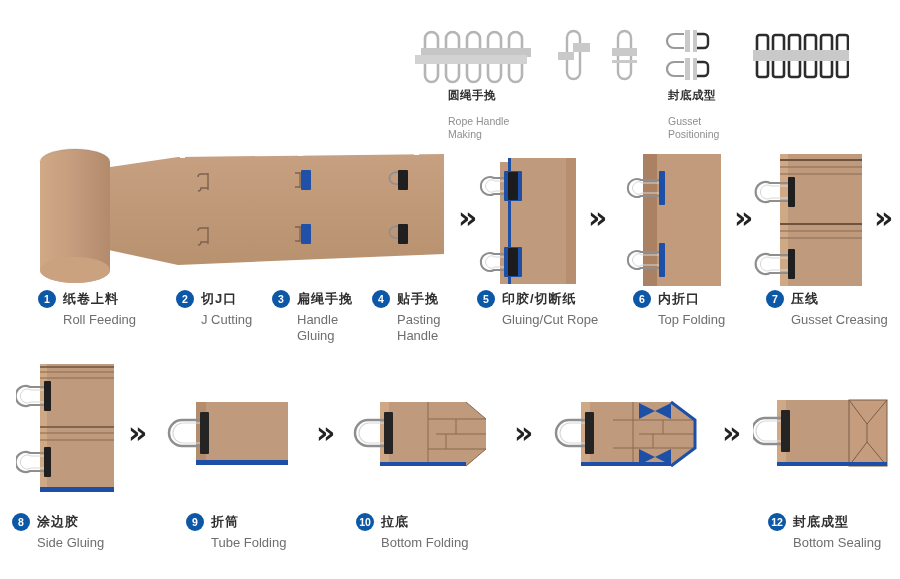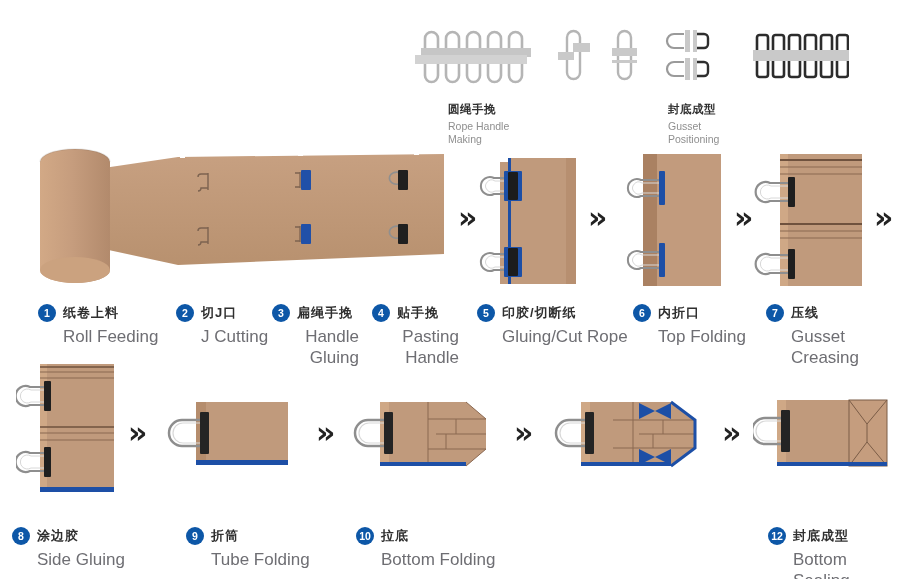--- a/index.html
+++ b/index.html
@@ -2,32 +2,32 @@
 <html><head>
 <meta charset="utf-8">
 <style>
   html,body{margin:0;padding:0;background:#fff;}
   body{font-family:"Liberation Sans","DejaVu Sans",sans-serif;}
   .canvas{position:relative;width:900px;height:579px;background:#ffffff;overflow:hidden;}
   .abs{position:absolute;}
 
   
   .step-label{position:absolute;}
-  .step-label .row{display:flex;align-items:flex-start;gap:7px;margin-top:14px;}
+  .step-label .row{display:flex;align-items:flex-start;gap:7px;}
   .badge{display:inline-flex;align-items:center;justify-content:center;
          width:18px;height:18px;border-radius:50%;background:#0d57a7;color:#fff;
          font-size:10.5px;font-weight:bold;flex:0 0 auto;}
   .zh{font-size:13px;font-weight:bold;color:#2f2f2f;letter-spacing:1px;white-space:nowrap;}
-  .en{margin-left:25px;margin-top:4px;font-size:17px;color:#6e6e73;line-height:1.25;}
-  .en.narrow{width:62px;text-align:right;}
+  .en{margin-left:25px;margin-top:4px;font-size:13px;color:#6e6e73;line-height:1.25;}
+  .en.narrow{width:62px;}
 
   
   .icon-label{position:absolute;}
   .icon-label .zh{font-size:11.5px;letter-spacing:0.5px;}
-  .icon-label .en{margin-left:0;margin-top:3px;font-size:10.5px;color:#8f8f8f;width:74px;}
+  .icon-label .en{margin-left:0;margin-top:12px;font-size:10.5px;color:#8f8f8f;width:74px;}
 
   
   .arrow{position:absolute;font-size:30px;font-weight:600;color:#232323;line-height:1;
          font-family:"DejaVu Sans",sans-serif;}
 
   svg{display:block;}
 </style>
 </head>
 <body>
 

